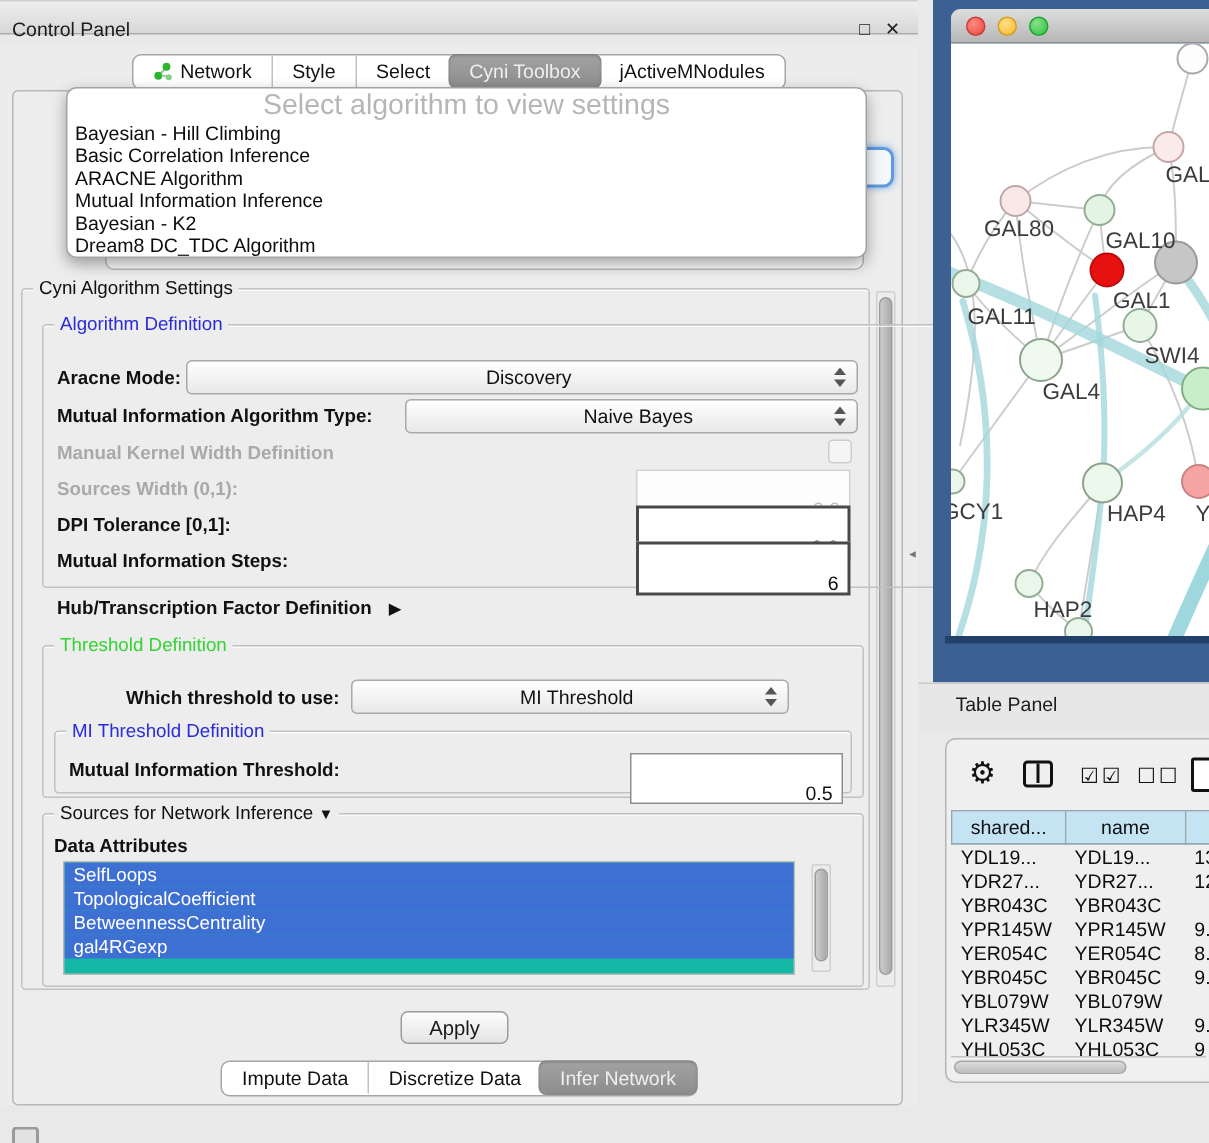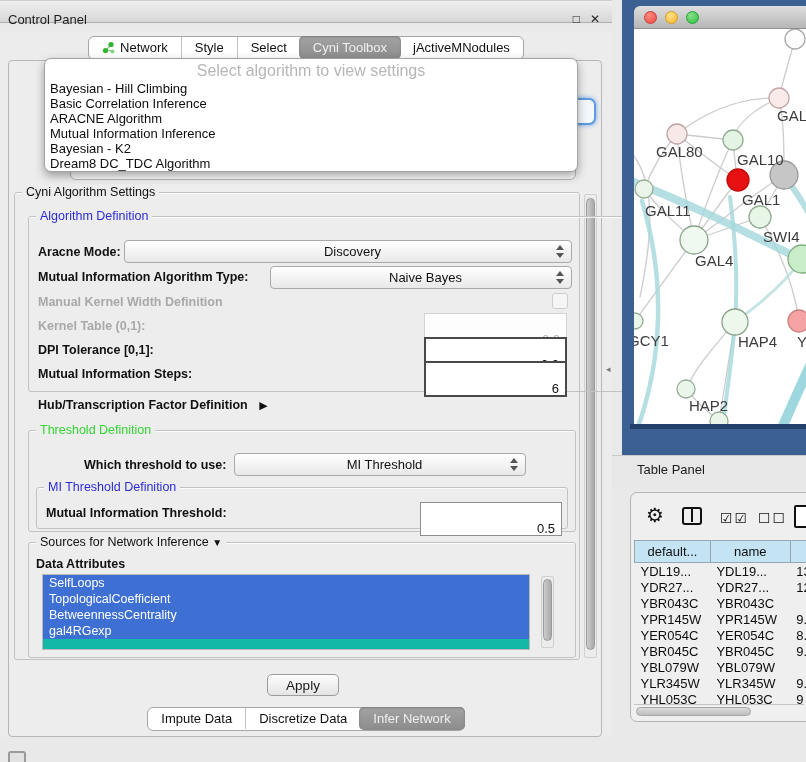--- a/index.html
+++ b/index.html
@@ -23,21 +23,21 @@
   .tab{font-size:13px;padding:0 13px;line-height:21px;border-left:1px solid #c2c2c2;white-space:nowrap;
        display:flex;align-items:center;gap:5px;color:#111;}
   .tab:first-child{border-left:none;}
   .tab.sel{background:linear-gradient(#a3a3a3,#8c8c8c);color:#efefef;border-radius:5px;border-left:none;
            margin:-1px -1px;padding:1px 14px;line-height:21px;box-shadow:inset 0 1px 2px rgba(0,0,0,.25);}
   .tab.sel + .tab{border-left:none;}
 
   
   #algo-dd{left:44px;top:58px;width:534px;height:114px;background:#ffffff;border:1px solid #a3a3a3;
            border-radius:7px;box-shadow:0 4px 10px rgba(0,0,0,.35);z-index:60;box-sizing:border-box;padding-top:3px;}
-  #algo-dd .dd-head{text-align:center;color:#b6b6b6;font-size:16px;height:19px;line-height:18px;}
+  #algo-dd .dd-head{text-align:center;color:#b6b6b6;font-size:19px;height:19px;line-height:18px;}
   #algo-dd .dd-it{font-size:13px;line-height:15px;padding-left:5px;color:#0d0d0d;white-space:nowrap;}
   #algo-dd .dd-it.bold{font-weight:normal;}
 
   
   #ghost-blue{left:556px;top:98px;width:40px;height:27px;background:#f4f8fd;border:2px solid #5f9ae0;
               border-radius:7px;box-shadow:0 0 5px rgba(95,154,224,.9);z-index:40;box-sizing:border-box;}
   #ghost-combo{left:70px;top:150px;width:506px;height:30px;background:#fdfdfd;border:1px solid #b9b9b9;
                border-radius:6px;z-index:40;box-sizing:border-box;font-size:13px;color:#c2c2c2;
                line-height:28px;padding-left:10px;overflow:hidden;}
 
@@ -194,21 +194,21 @@
   <span>Discovery</span>
   <span class="arr"></span>
 </div>
 <span class="lbl" style="left:38px;top:270px;">Mutual Information Algorithm Type:</span>
 <div class="cb" style="left:270px;top:266px;width:302px;">
   <span>Naive Bayes</span>
   <span class="arr"></span>
 </div>
 <span class="lbl dis" style="left:38px;top:295px;">Manual Kernel Width Definition</span>
 <div class="abs" id="mkw-check"></div>
-<span class="lbl dis" style="left:38px;top:319px;">Kernel Table (0,1):</span>
+<span class="lbl dis" style="left:38px;top:319px;">Sources Width (0,1):</span>
 <div class="tf dis" style="left:424px;top:313px;width:143px;">0.0</div>
 <span class="lbl" style="left:38px;top:343px;">DPI Tolerance [0,1]:</span>
 <div class="tf dark" style="left:424px;top:337px;width:143px;">0.0</div>
 <span class="lbl" style="left:38px;top:367px;">Mutual Information Steps:</span>
 <div class="tf dark" style="left:424px;top:361px;width:143px;">6</div>
 
 <span class="lbl" style="left:38px;top:398px;">
   <span>Hub/Transcription Factor Definition</span>
   <span class="tri" style="margin-left:8px;">▶</span>
 </span>
@@ -341,21 +341,21 @@
 <div class="abs" id="grid-clip">
   <div id="grid">
     <table>
       <colgroup>
           <col style="width:76px">
           <col style="width:80px">
           <col style="width:64px">
         </colgroup>
       <thead>
         <tr>
-          <th>default...</th>
+          <th>shared...</th>
           <th>name</th>
           <th></th>
         </tr>
       </thead>
       <tbody id="table-body">
           <tr>
             <td>YDL19...</td>
             <td>YDL19...</td>
             <td>13</td>
           </tr>

